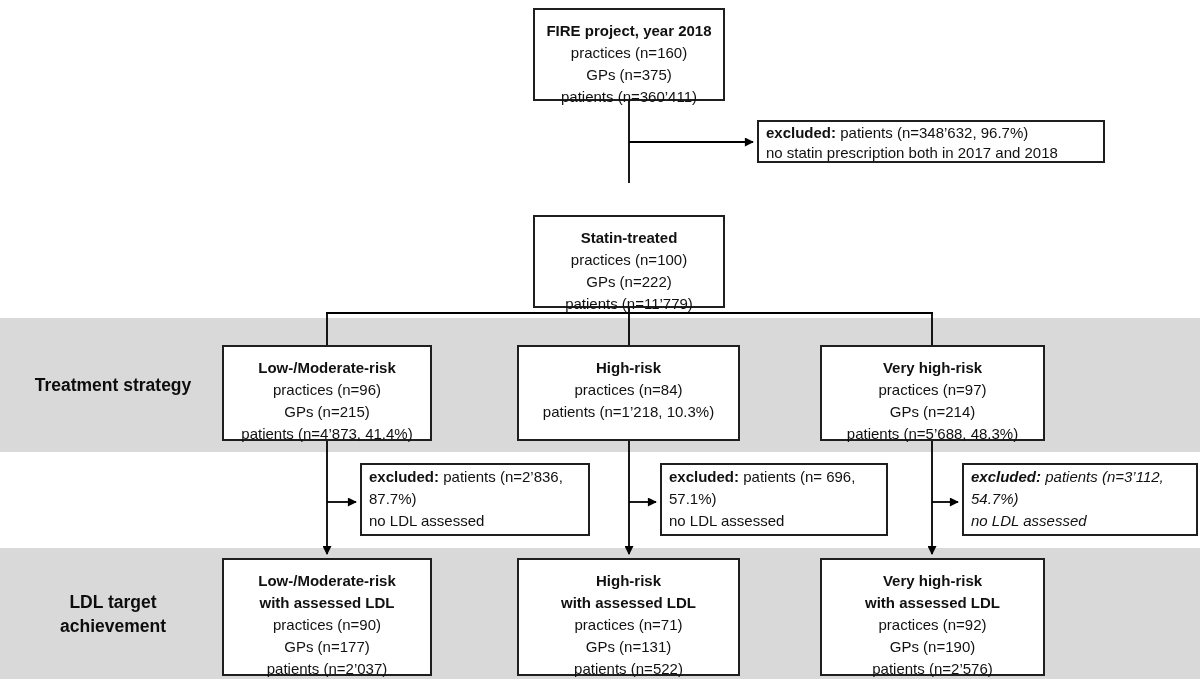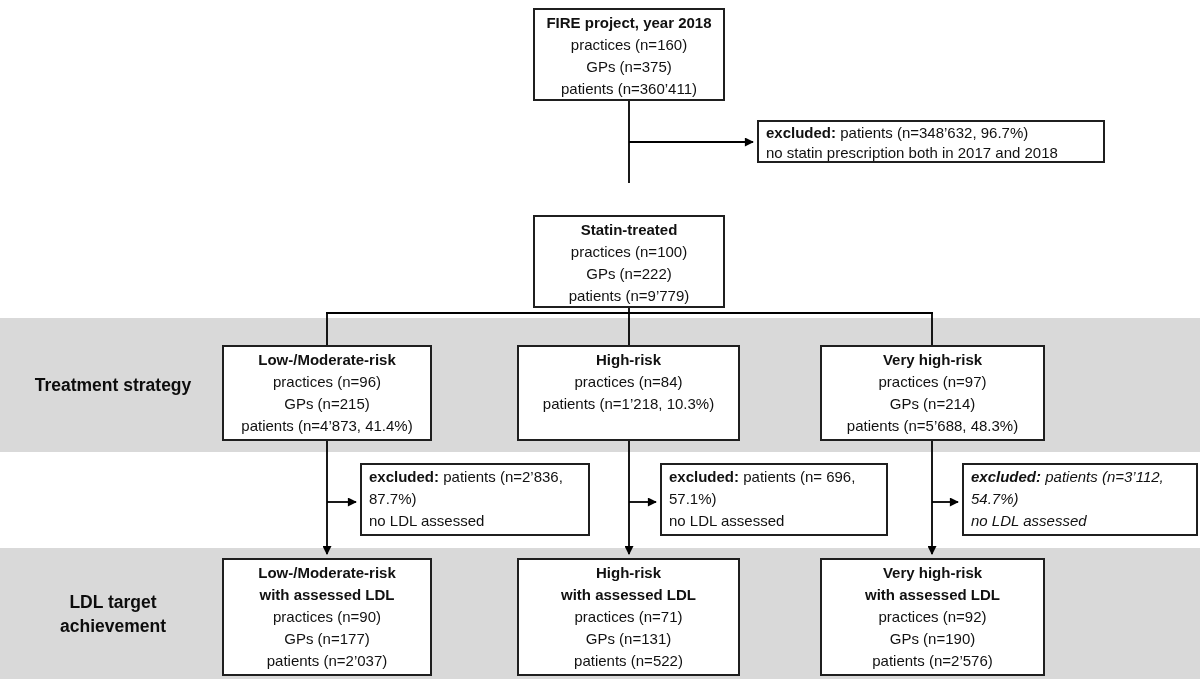--- a/index.html
+++ b/index.html
@@ -36,21 +36,21 @@
     pointer-events: none;
   }
   .box {
     position: absolute;
     background: #ffffff;
     border: 2px solid #1f1f1f;
     box-sizing: border-box;
     font-size: 15px;
     line-height: 22px;
   }
-  .box.center { text-align: center; padding-top: 2px; }
+  .box.center { text-align: center; padding-top: 10px; }
   .box .bt { font-weight: bold; }
   .box.excl { text-align: left; padding: 1px 6px 0 7px; }
   .box.excl .b { font-weight: bold; }
   .box.excl-top { line-height: 20px; padding-top: 1px; }
 </style>
 </head>
 <body>
 
 <div id="figure">
 
@@ -97,21 +97,21 @@
 
   <div class="box excl excl-top" style="left:757px;top:120px;width:348px;height:43px;">
     <div><span class="b">excluded:</span><span> patients (n=348’632, 96.7%)</span></div>
     <div>no statin prescription both in 2017 and 2018</div>
   </div>
 
   <div class="box center" style="left:533px;top:183px;width:192px;height:93px;margin-top:32px;">
     <div class="bt">Statin-treated</div>
     <div>practices (n=100)</div>
     <div>GPs (n=222)</div>
-    <div>patients (n=9’779)</div>
+    <div>patients (n=11’779)</div>
   </div>
 
   <div class="box center" style="left:222px;top:345px;width:210px;height:96px;">
     <div class="bt">Low-/Moderate-risk</div>
     <div>practices (n=96)</div>
     <div>GPs (n=215)</div>
     <div>patients (n=4’873, 41.4%)</div>
   </div>
 
   <div class="box center" style="left:517px;top:345px;width:223px;height:96px;">

